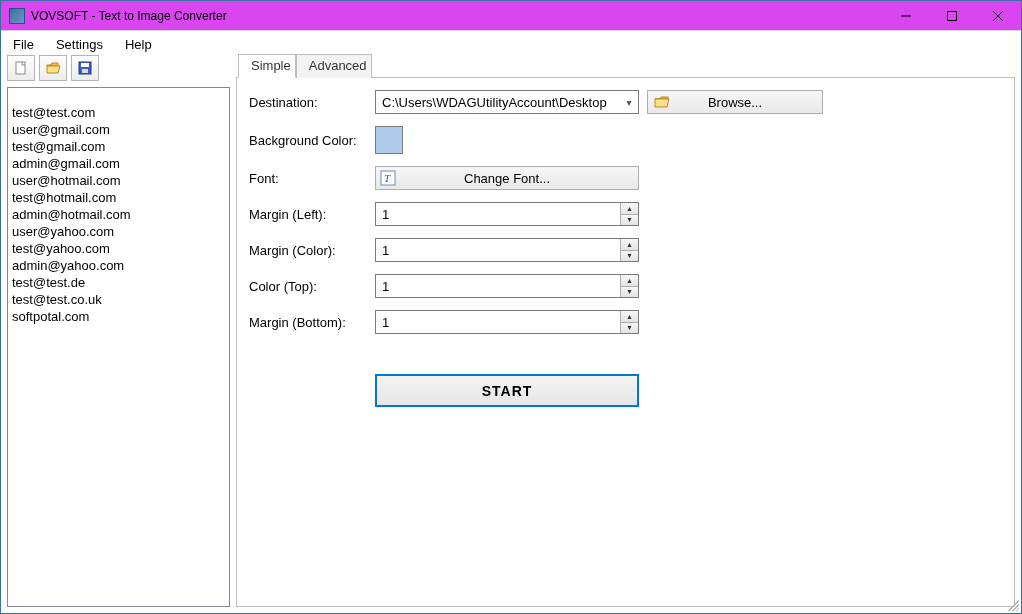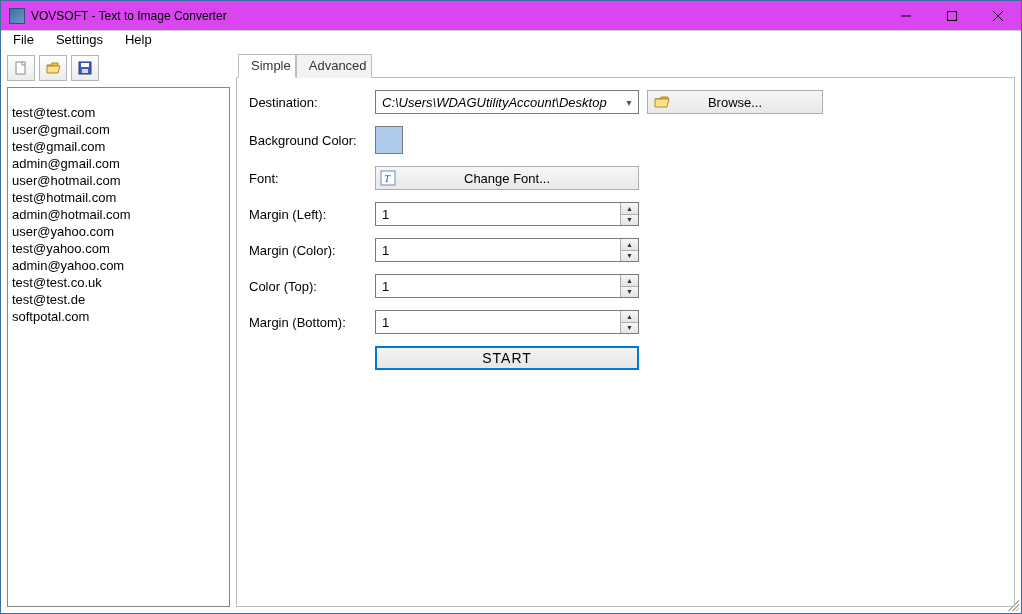--- a/index.html
+++ b/index.html
@@ -4,50 +4,50 @@
 <style>
   * { box-sizing: border-box; }
   html,body { margin:0; padding:0; font-family: "Segoe UI", Tahoma, sans-serif; font-size:13px; color:#000; background:#fff; }
   .window { width:1022px; height:614px; border:1px solid #3a6ea5; display:flex; flex-direction:column; background:#fff; position:relative;}
   .titlebar { height:30px; display:flex; align-items:center; border-bottom:1px solid #d0d0d0; padding-left:8px; background:#d946ef;}
   .titlebar .app-icon { width:16px; height:16px; background:linear-gradient(135deg,#3a6ea5 0%, #6b9ac4 100%); border:1px solid #2a5080; margin-right:6px; display:inline-block;}
   .titlebar .title { font-size:12px; }
   .win-controls { margin-left:auto; display:flex; height:100%; }
   .win-btn { width:46px; display:flex; align-items:center; justify-content:center; font-family:inherit; font-size:10px;}
   .win-btn svg { stroke:#000; stroke-width:1; fill:none; }
-  .menubar { height:22px; display:flex; align-items:flex-start; padding:0 8px; gap:14px; font-size:13px; }
+  .menubar { height:22px; display:flex; align-items:flex-end; padding:0 8px; gap:14px; font-size:13px; }
   .menubar span { padding:1px 4px;}
   .toolbar { height:32px; display:flex; align-items:center; padding:2px 6px; gap:4px; border-bottom:1px solid #e4e4e4;}
   .tool-btn { width:28px; height:26px; border:1px solid #b5b5b5; background:linear-gradient(#fefefe,#ececec); display:flex; align-items:center; justify-content:center;}
   .body { flex:1; display:flex; padding:0 6px 6px 6px; gap:6px; margin-top:-32px;  padding-top:32px; position:relative;}
   
   .left-panel { width:223px; display:flex; flex-direction:column;}
   .listbox { flex:1; border:1px solid #828790; background:#fff; overflow-y:scroll; padding:16px 4px; font-size:13px; line-height:17px; margin-top:4px;}
   
   .right-panel { flex:1; display:flex; flex-direction:column; }
   .tabs { display:flex; height:24px; margin-left:2px;}
   .tab { border:1px solid #bdbdbd; border-bottom:none; background:#f3f3f3; padding:3px 4px 2px 12px; font-size:13px; color:#333; position:relative; top:1px;}
   .tab.active { background:#fff; border-bottom:1px solid #fff; z-index:2;}
   .tab-content { flex:1; border:1px solid #bdbdbd; background:#fff; padding:12px 12px; }
   .form-row { display:flex; align-items:center; margin-bottom:12px;}
   .form-row .label { width:126px; font-size:13px;}
   .combo { width:264px; height:24px; border:1px solid #7a7a7a; display:flex; align-items:center; background:#fff;}
-  .combo span.text { flex:1; padding:0 6px; white-space:nowrap; overflow:hidden; text-overflow:ellipsis; font-size:13px;font-style:italic;}
+  .combo span.text { flex:1; padding:0 6px; white-space:nowrap; overflow:hidden; text-overflow:ellipsis; font-size:13px;}
   .combo .arrow { width:18px; text-align:center; color:#555; font-size:10px;}
   .browse-btn { margin-left:8px; width:176px; height:24px; border:1px solid #adadad; background:linear-gradient(#f6f6f6,#e9e9e9); display:flex; align-items:center; justify-content:center; position:relative; font-size:13px;}
   .browse-btn .folder-ic{ position:absolute; left:6px; top:4px;}
   .color-swatch { width:28px; height:28px; border:1px solid #7a7a7a; background:#aecbeb;}
   .font-btn { width:264px; height:24px; border:1px solid #adadad; background:linear-gradient(#f6f6f6,#e9e9e9); display:flex; align-items:center; justify-content:center; position:relative; font-size:13px;}
   .font-btn .font-ic{position:absolute; left:4px; top:3px;}
   .spinner { width:264px; height:24px; border:1px solid #7a7a7a; display:flex; background:#fff;}
   .spinner input { flex:1; border:none; padding:0 6px; font-size:13px; font-family:inherit; outline:none;}
   .spinner .buttons { width:18px; display:flex; flex-direction:column; border-left:1px solid #adadad;}
   .spinner .buttons div { flex:1; background:linear-gradient(#f6f6f6,#e4e4e4); display:flex; align-items:center; justify-content:center; font-size:7px; color:#333;}
   .spinner .buttons div:first-child{border-bottom:1px solid #adadad;}
-  .start-btn { width:264px; height:24px; border:2px solid #0078d7; background:linear-gradient(#f4f4f4,#e6e6e6); display:flex; align-items:center; justify-content:center; font-weight:normal; letter-spacing:1px; font-size:14px;}
+  .start-btn { width:264px; height:33px; border:2px solid #0078d7; background:linear-gradient(#f4f4f4,#e6e6e6); display:flex; align-items:center; justify-content:center; font-weight:bold; letter-spacing:1px; font-size:14px;margin-top:28px;}
   .resize-grip { position:absolute; right:2px; bottom:2px; width:14px; height:14px; background:
     linear-gradient(135deg, transparent 0 60%, #b0b0b0 60% 66%, transparent 66% 73%, #b0b0b0 73% 79%, transparent 79% 86%, #b0b0b0 86% 92%, transparent 92%);}
   
   .listbox::-webkit-scrollbar{width:17px;}
   .listbox::-webkit-scrollbar-track{background:#f0f0f0;}
   .listbox::-webkit-scrollbar-thumb{background:#cdcdcd; border:1px solid #bdbdbd;}
   .listbox::-webkit-scrollbar-button{background:#f0f0f0; height:17px; border:1px solid #d0d0d0;}
 </style>
 </head>
 <body>
@@ -111,22 +111,22 @@
           <div>test@test.com</div>
           <div>user@gmail.com</div>
           <div>test@gmail.com</div>
           <div>admin@gmail.com</div>
           <div>user@hotmail.com</div>
           <div>test@hotmail.com</div>
           <div>admin@hotmail.com</div>
           <div>user@yahoo.com</div>
           <div>test@yahoo.com</div>
           <div>admin@yahoo.com</div>
+          <div>test@test.de</div>
           <div>test@test.co.uk</div>
-          <div>test@test.de</div>
           <div>softpotal.com</div>
         </div>
     </div>
 
     <div class="right-panel">
       <div class="tabs">
         <div class="tab active">Simple</div>
         <div class="tab">Advanced</div>
       </div>
       <div class="tab-content">

